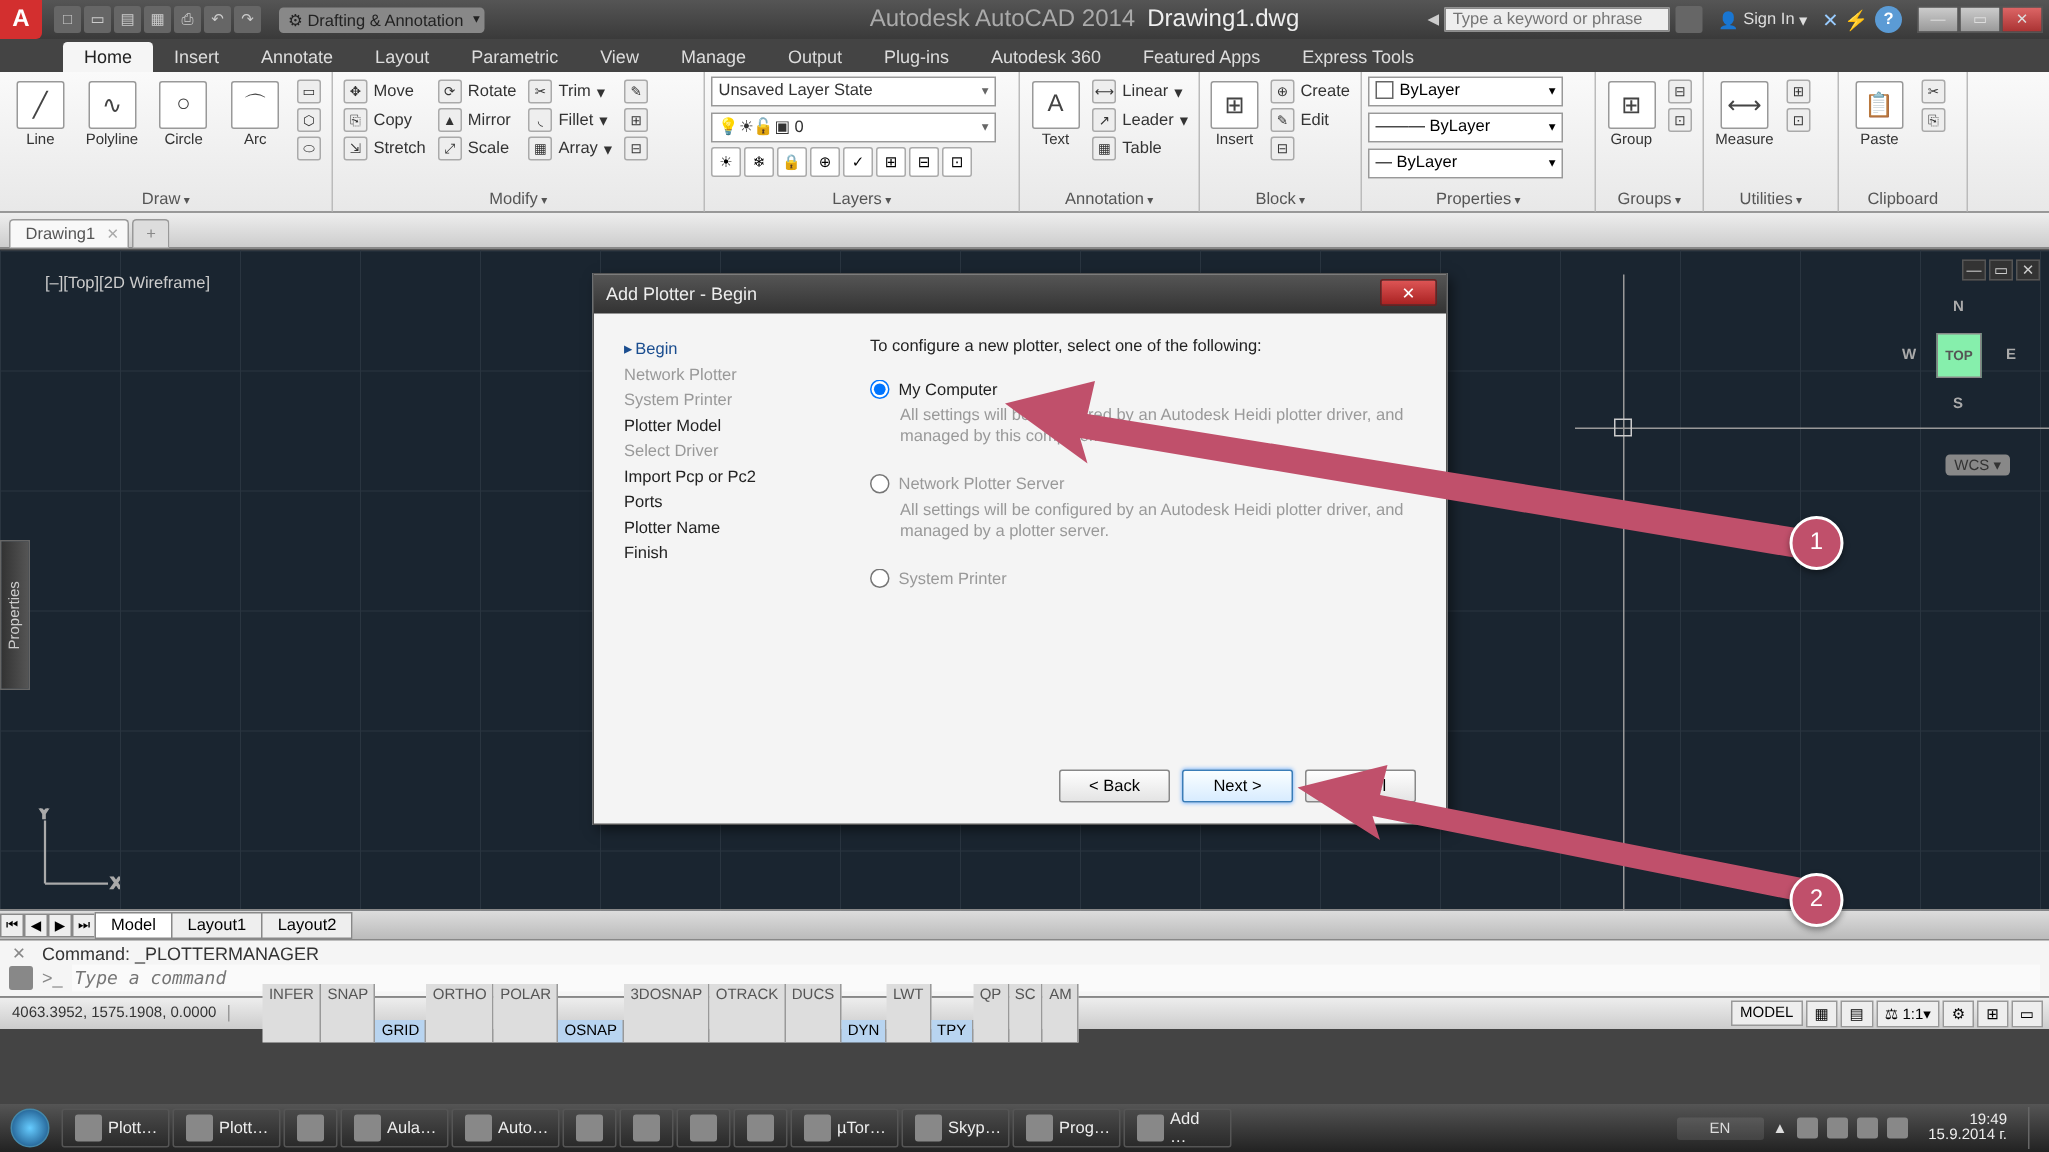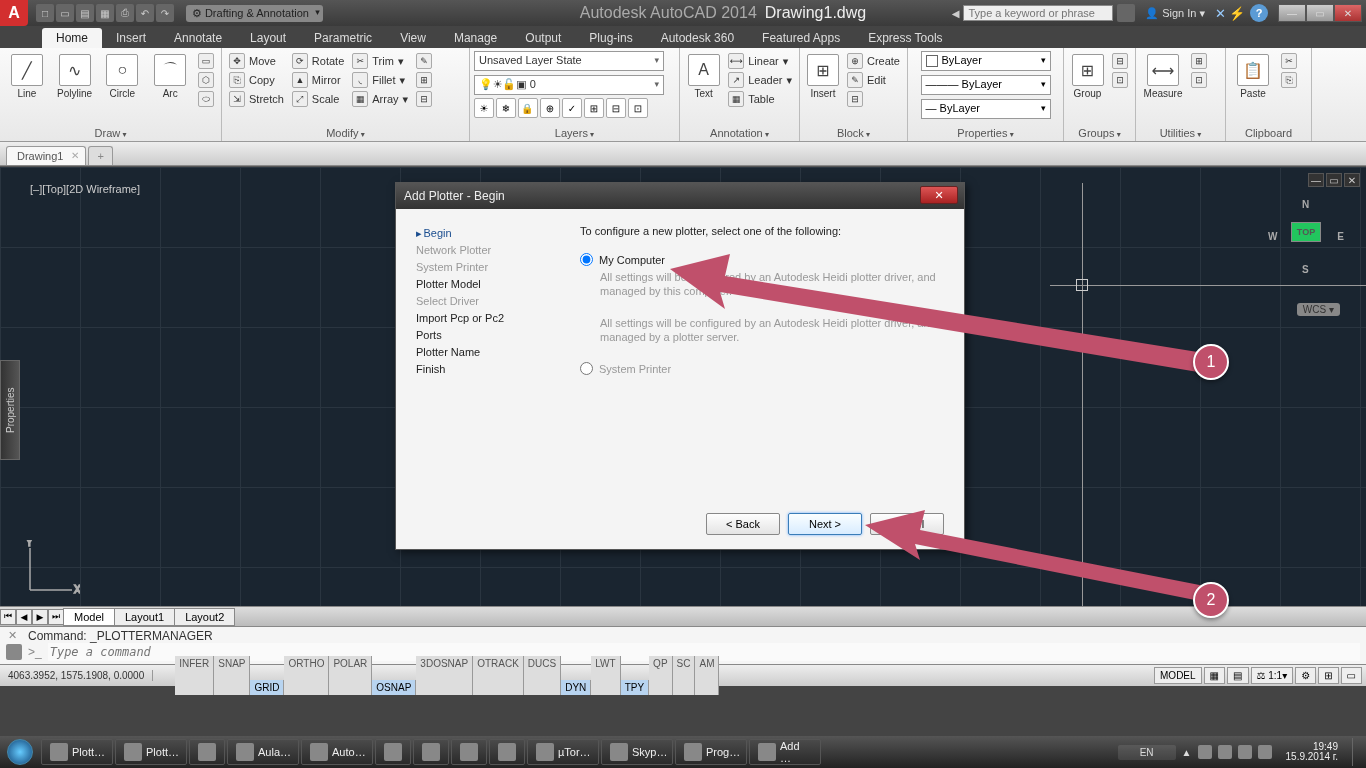--- a/index.html
+++ b/index.html
@@ -53,21 +53,21 @@
 .doctab .x{position:absolute; right:6px; top:3px; color:#aaa; font-size:10px;}
 .doctab.plus{background:#ddd;padding:3px 8px;color:#888;}
 
 
 .drawing{ position:relative; height:460px; background:#1a2530; border-top:1px solid #555;}
 .grid-bg{position:absolute;inset:0;
   background-image:linear-gradient(#2a3540 1px,transparent 1px),linear-gradient(90deg,#2a3540 1px,transparent 1px);
   background-size:80px 80px;}
 .view-label{position:absolute;left:30px;top:16px;color:#ccc;font-size:11px;}
 .viewcube{position:absolute;right:20px;top:30px;width:80px;height:80px;}
-.viewcube .cube{width:30px;height:20px;background:#22c55e;border:1px solid #888;position:absolute;left:25px;top:25px;display:flex;align-items:center;justify-content:center;font-size:9px;color:#555;font-weight:bold;}
+.viewcube .cube{width:30px;height:30px;background:#86efac;border:1px solid #888;position:absolute;left:25px;top:25px;display:flex;align-items:center;justify-content:center;font-size:9px;color:#555;font-weight:bold;}
 .viewcube .dir{position:absolute;color:#aaa;font-size:10px;font-weight:bold;}
 .wcs-badge{position:absolute;right:26px;top:136px;background:#888;color:#333;padding:1px 6px;font-size:10px;border-radius:3px;}
 .ucs{position:absolute;left:20px;bottom:24px;color:#ccc;font-size:11px;}
 .ucs svg{stroke:#aaa;fill:none;stroke-width:1.5;}
 .crosshair-h{position:absolute;left:1050px;right:0;top:118px;height:1px;background:#999;}
 .crosshair-v{position:absolute;top:16px;bottom:0;left:1082px;width:1px;background:#999;}
 .crosshair-box{position:absolute;left:1076px;top:112px;width:12px;height:12px;border:1px solid #ccc;}
 .min-controls{position:absolute;right:6px;top:6px;display:flex;gap:2px;}
 .min-controls span{width:16px;height:14px;background:#333;color:#ccc;font-size:10px;display:flex;align-items:center;justify-content:center;border:1px solid #555;}
 
@@ -317,21 +317,21 @@
             <span>Edit</span>
           </div>
         <div class="small-btn">
             <span class="si">⊟</span>
           </div>
       </div>
     </div>
     <div class="panel-title dd">Block</div>
   </div>
   <div class="panel" style="width:156px;">
-    <div class="panel-body" style="flex-direction:column;align-items:center;">
+    <div class="panel-body" style="flex-direction:column;align-items:flex-start;">
       <div class="prop-combo"><span class="prop-swatch"></span><span>ByLayer</span></div>
       <div class="prop-combo">——— <span>ByLayer</span></div>
       <div class="prop-combo">— <span>ByLayer</span></div>
     </div>
     <div class="panel-title dd">Properties</div>
   </div>
   <div class="panel" style="width:72px;">
     <div class="panel-body">
       <div class="big-btn">
           <div class="ico">⊞</div>
@@ -491,20 +491,24 @@
     <div class="dlg-main">
       <div class="dlg-intro">To configure a new plotter, select one of the following:</div>
       <div class="opt">
         <label>
             <input type="radio" checked="" style="">
             <span>My Computer</span>
           </label>
         <div class="opt-desc">All settings will be configured by an Autodesk Heidi plotter driver, and managed by this computer.</div>
       </div>
       <div class="opt disabled">
+        <label>
+            <input type="radio" style="">
+            <span>Network Plotter Server</span>
+          </label>
         <div class="opt-desc">All settings will be configured by an Autodesk Heidi plotter driver, and managed by a plotter server.</div>
       </div>
       <div class="opt disabled">
         <label>
             <input type="radio" style="">
             <span>System Printer</span>
           </label>
       </div>
     </div>
   </div>

